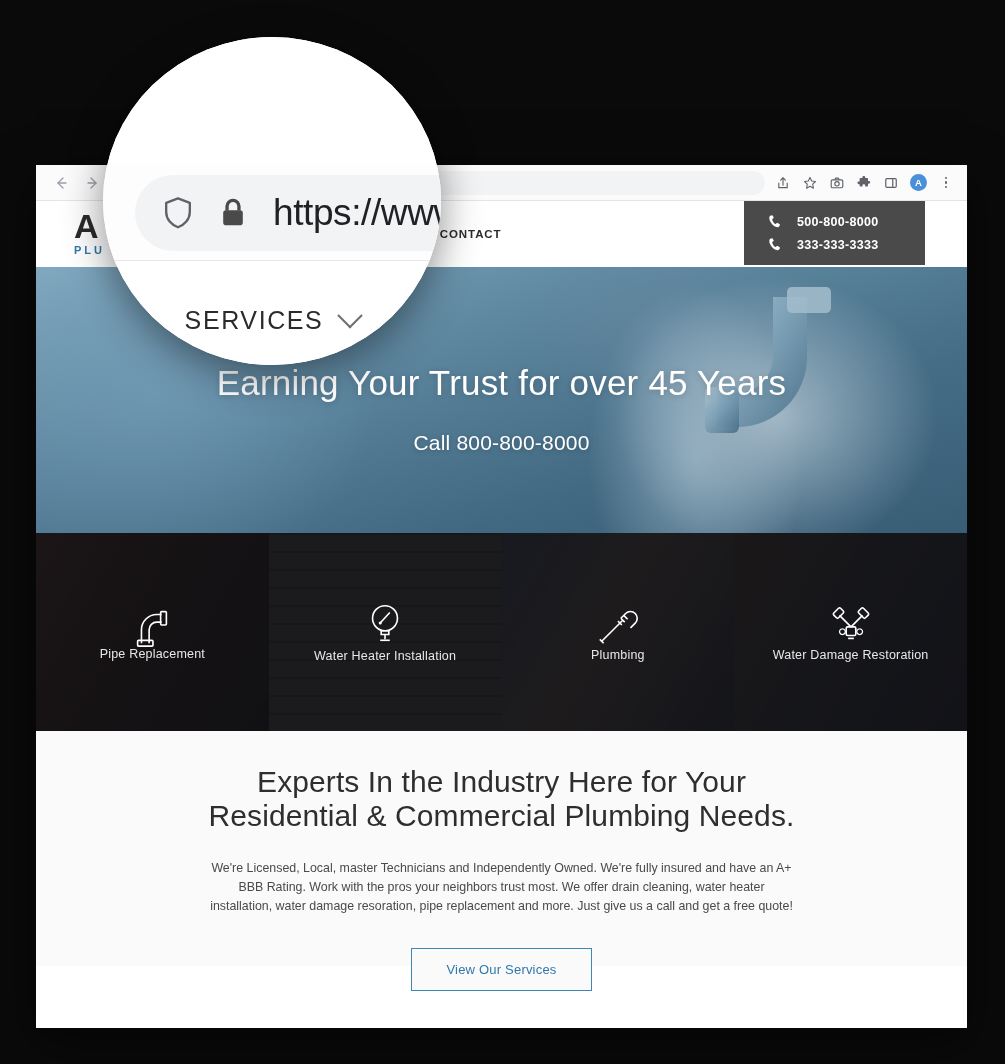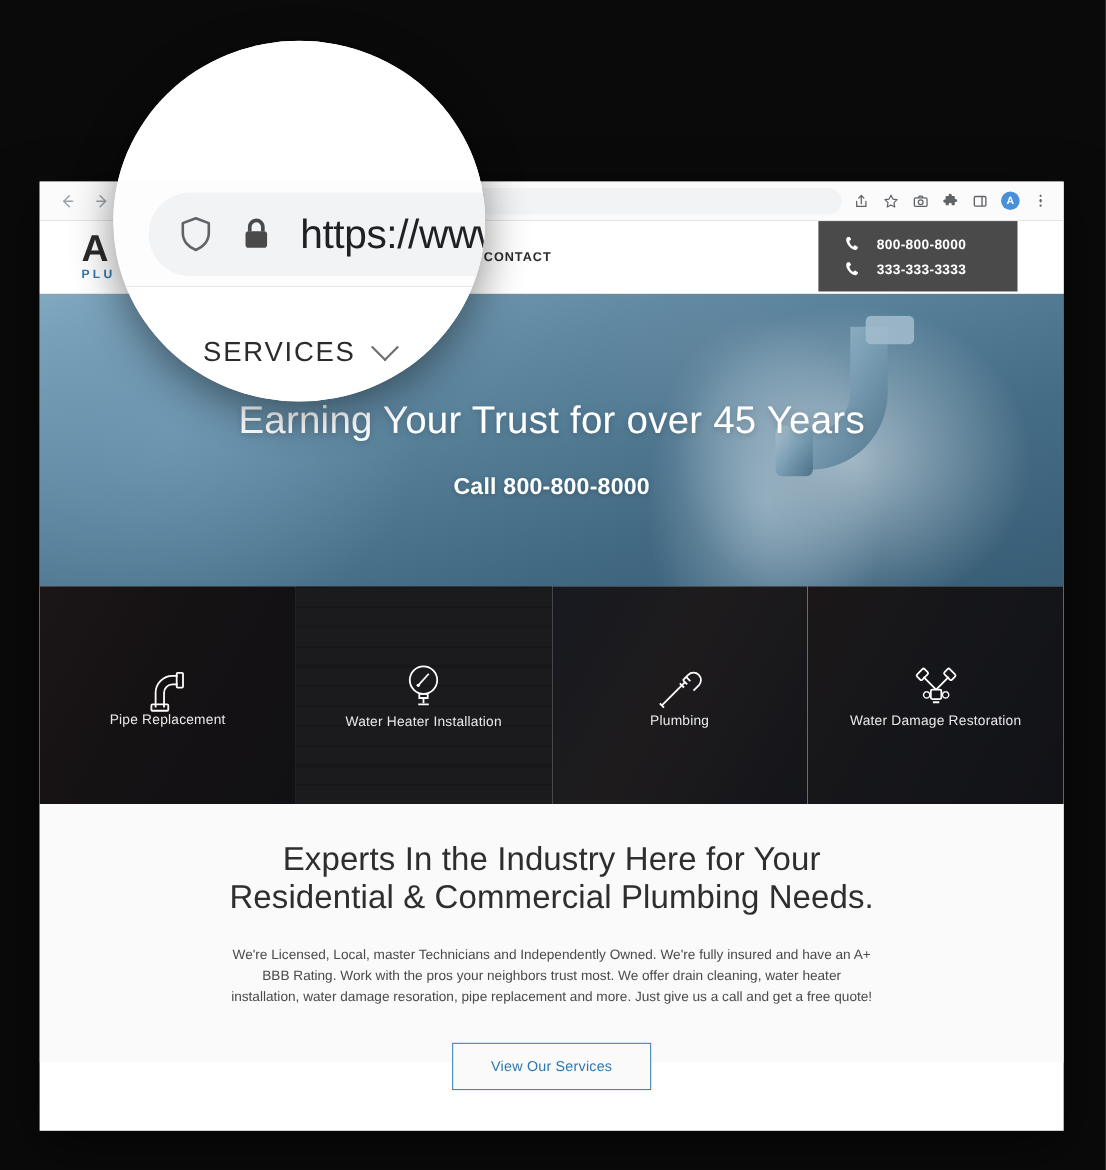--- a/index.html
+++ b/index.html
@@ -162,21 +162,21 @@
     align-items: center; justify-content: center;
     gap: 28px;
     padding-top: 18px;
   }
   .hero-title {
     font-size: 35px; color: #ffffff; font-weight: 300;
     letter-spacing: 0.2px; text-align: center;
     text-shadow: 0 1px 6px rgba(0,0,0,0.18);
   }
   .hero-sub {
-    font-size: 21px; color: #ffffff; font-weight: 700;
+    font-size: 21px; color: #ffffff; font-weight: 400;
     letter-spacing: 0.2px; text-align: right;
     text-shadow: 0 1px 5px rgba(0,0,0,0.22);
   }
 
   
   .services {
     position: relative;
     height: 198px;
     display: flex;
   }
@@ -381,21 +381,21 @@
         </span>
       </nav>
 
       <div class="phonebox">
         <div class="phonerow">
           <span class="pic">
             <svg viewBox="0 0 16 16" width="15" height="15" fill="currentColor">
               <path d="M3.2 1.6c-.6 0-1.2.4-1.5 1C1 4.1 1.3 6.3 2.9 8.8c1.6 2.6 3.6 4.2 5.4 4.9 1 .4 2.2.6 2.9.1.5-.3 1-.9 1.4-1.5.3-.5.2-1-.2-1.3l-2-1.3c-.4-.3-1-.2-1.3.2l-.5.6c-.2.2-.5.3-.8.2-.7-.3-1.6-1-2.3-2.1C4.8 7.4 4.5 6.4 4.5 5.7c0-.3.1-.5.4-.7l.7-.4c.4-.2.6-.8.4-1.2L5 1.9c-.2-.4-.6-.5-1-.4z"></path>
             </svg>
           </span>
-          <span class="num">800-800-8000</span>
+          <span class="num">500-800-8000</span>
         </div>
         <div class="phonerow">
           <span class="pic">
             <svg viewBox="0 0 16 16" width="15" height="15" fill="currentColor">
               <path d="M3.2 1.6c-.6 0-1.2.4-1.5 1C1 4.1 1.3 6.3 2.9 8.8c1.6 2.6 3.6 4.2 5.4 4.9 1 .4 2.2.6 2.9.1.5-.3 1-.9 1.4-1.5.3-.5.2-1-.2-1.3l-2-1.3c-.4-.3-1-.2-1.3.2l-.5.6c-.2.2-.5.3-.8.2-.7-.3-1.6-1-2.3-2.1C4.8 7.4 4.5 6.4 4.5 5.7c0-.3.1-.5.4-.7l.7-.4c.4-.2.6-.8.4-1.2L5 1.9c-.2-.4-.6-.5-1-.4z"></path>
             </svg>
           </span>
           <span class="num">333-333-3333</span>
         </div>
       </div>

